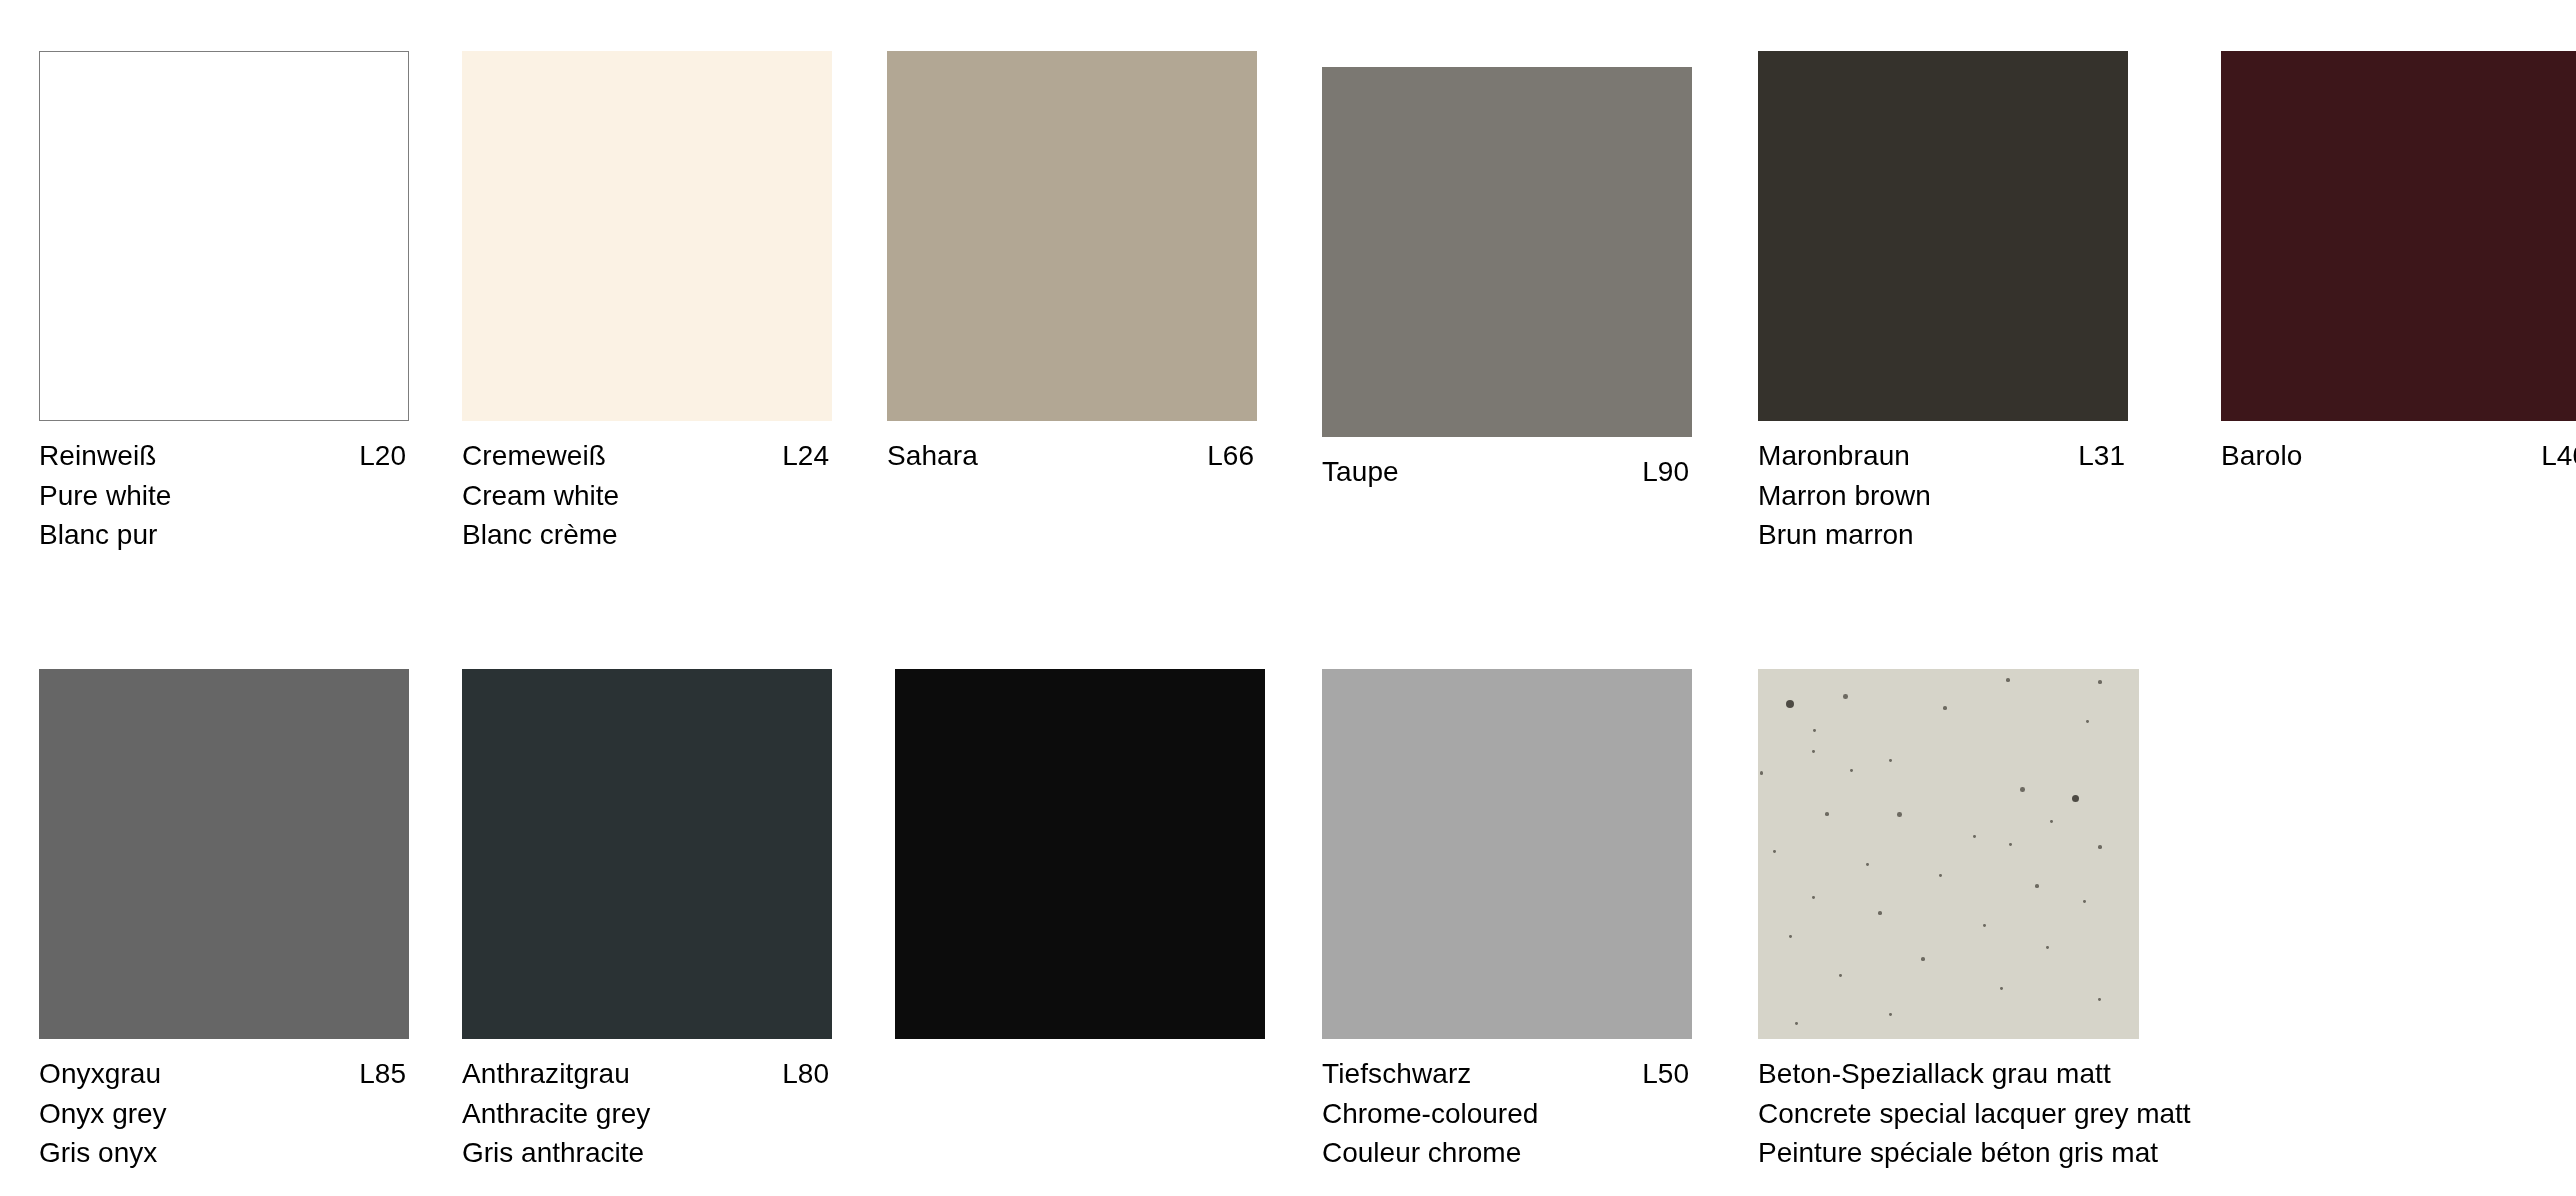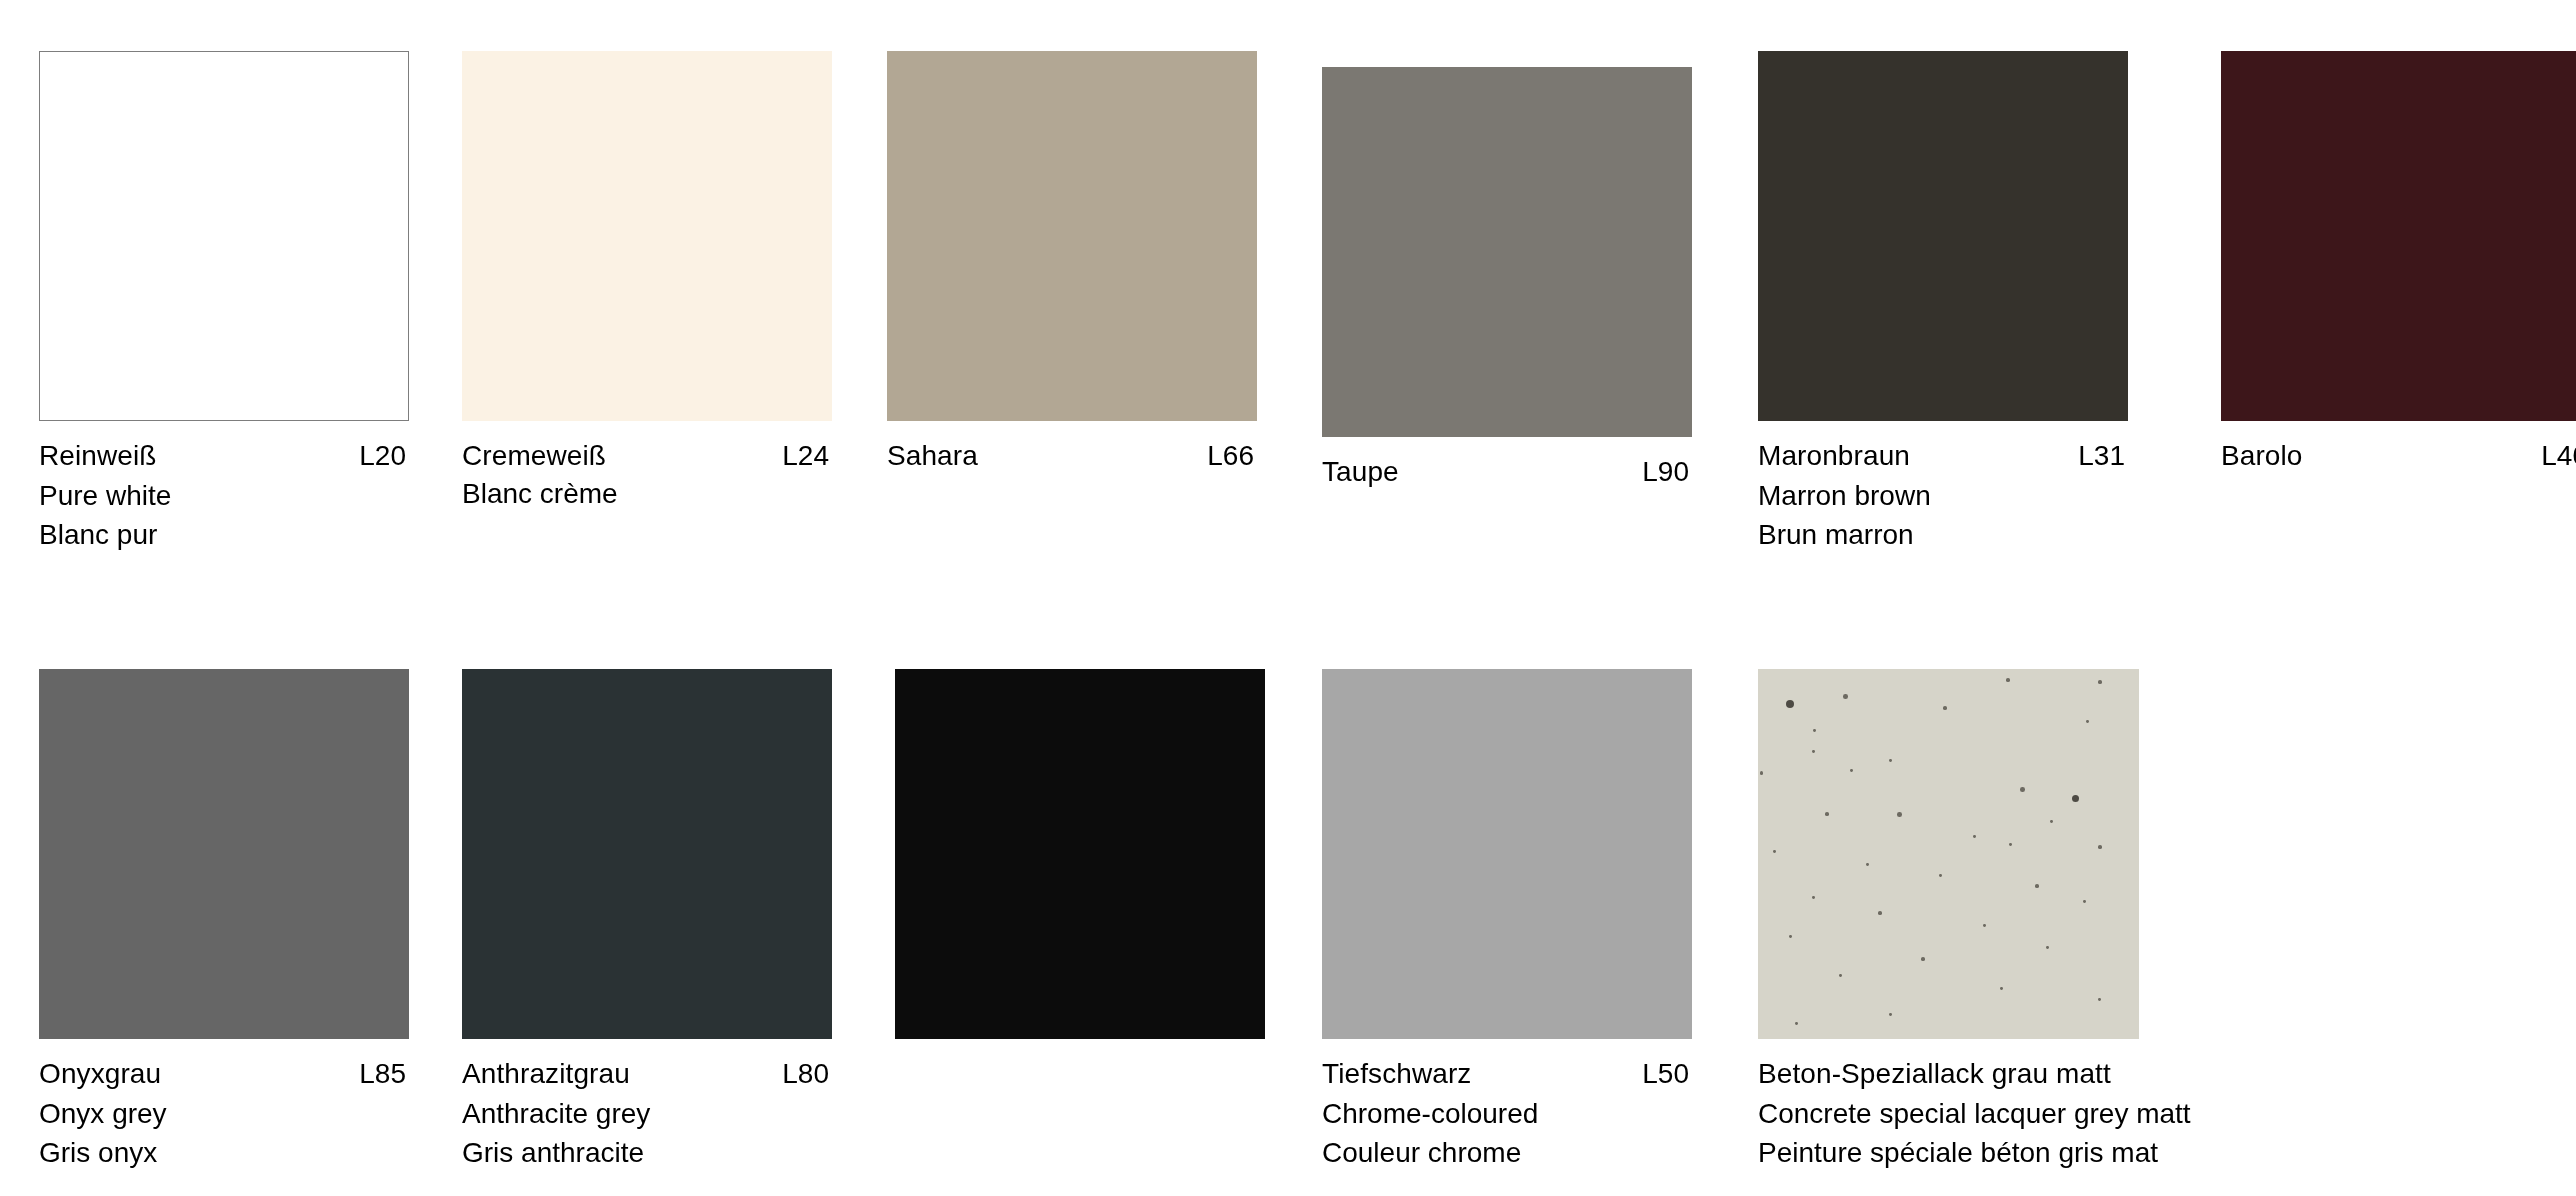--- a/index.html
+++ b/index.html
@@ -106,20 +106,21 @@
       </div>
     </div>
 
     <div class="swatch-cell" style="left:462px;border-radius:29px;">
       <div class="chip" style="background:#fbf2e4;"></div>
       <div class="caption">
         <div class="caption-head">
           <span class="name-de">Cremeweiß</span>
           <span class="code">L24</span>
         </div>
+        <div class="name-en">Cream white</div>
         <div class="name-fr">Blanc crème</div>
       </div>
     </div>
 
     <div class="swatch-cell" style="left:887px;">
       <div class="chip" style="background:#b2a794;"></div>
       <div class="caption">
         <div class="caption-head">
           <span class="name-de">Sahara</span>
           <span class="code">L66</span>

